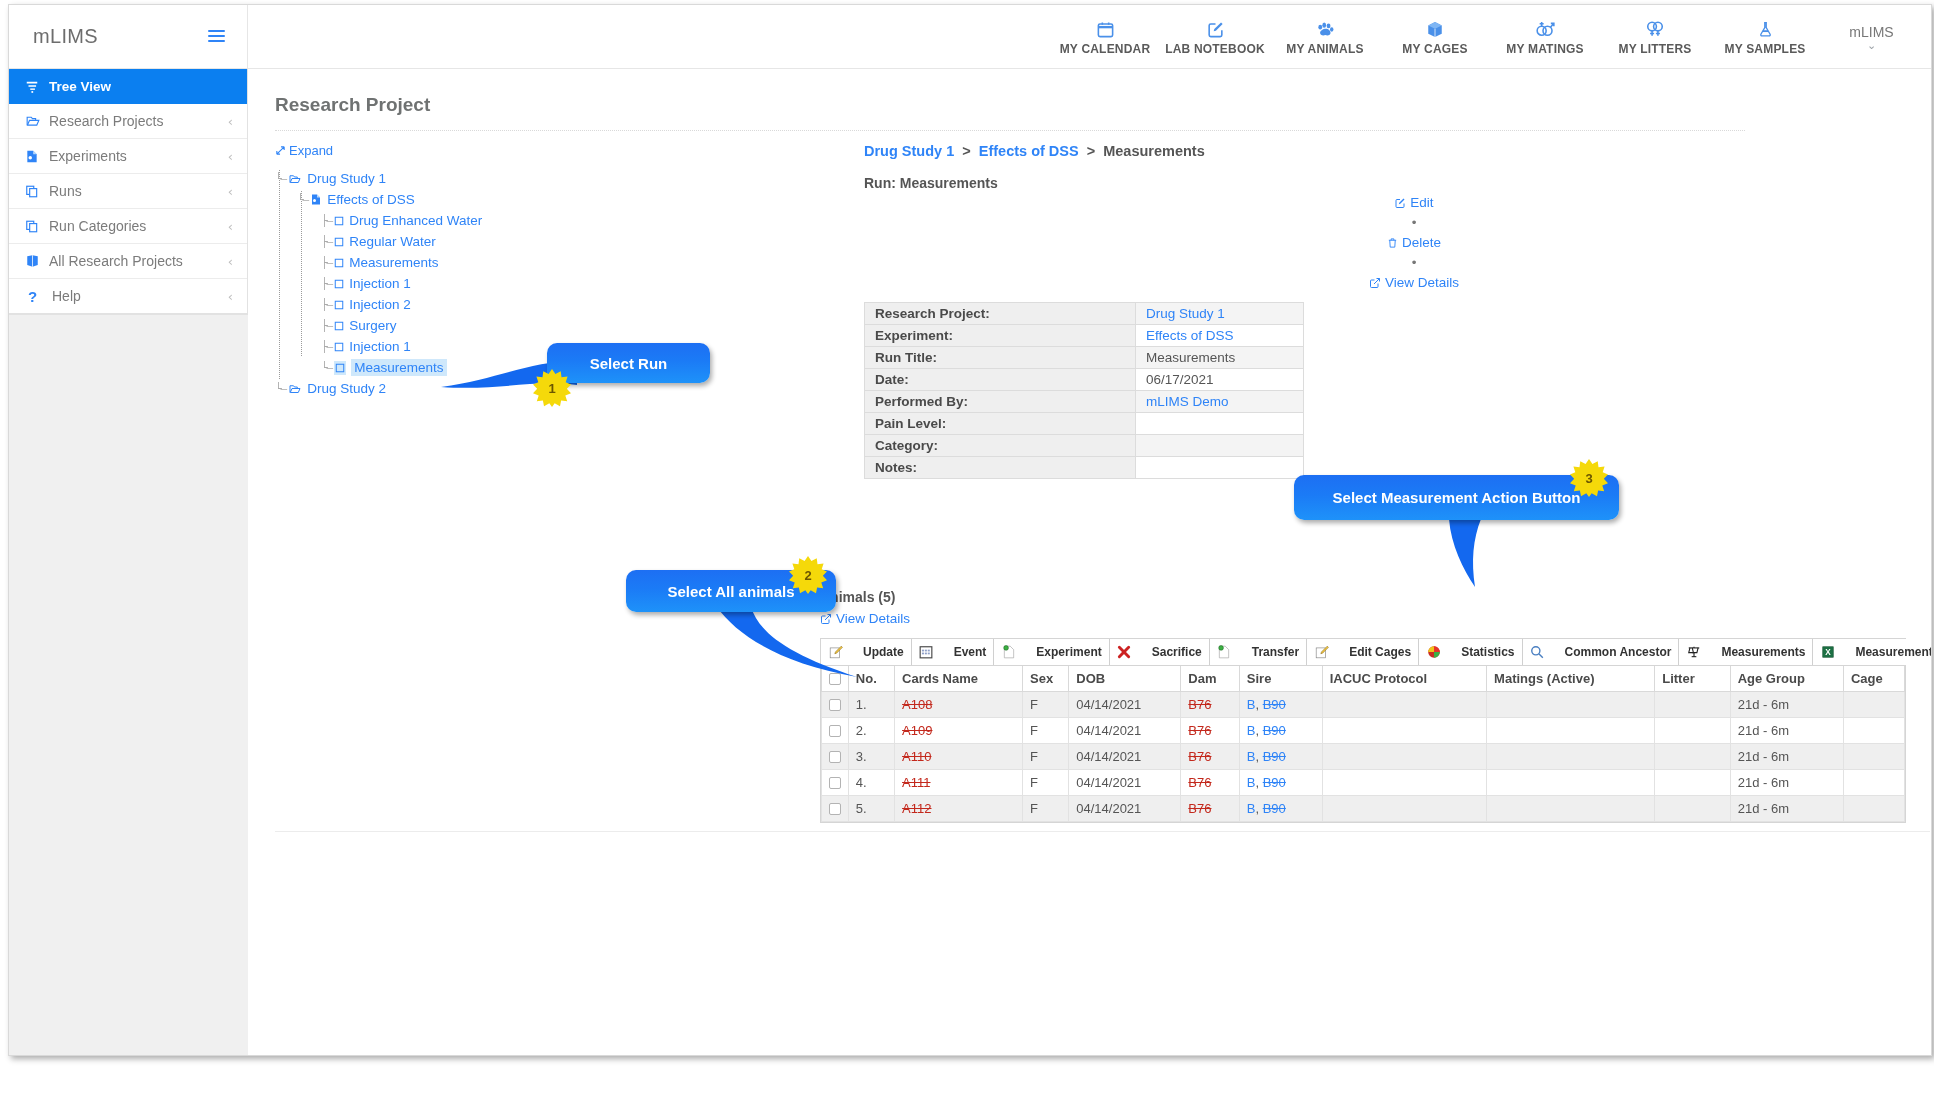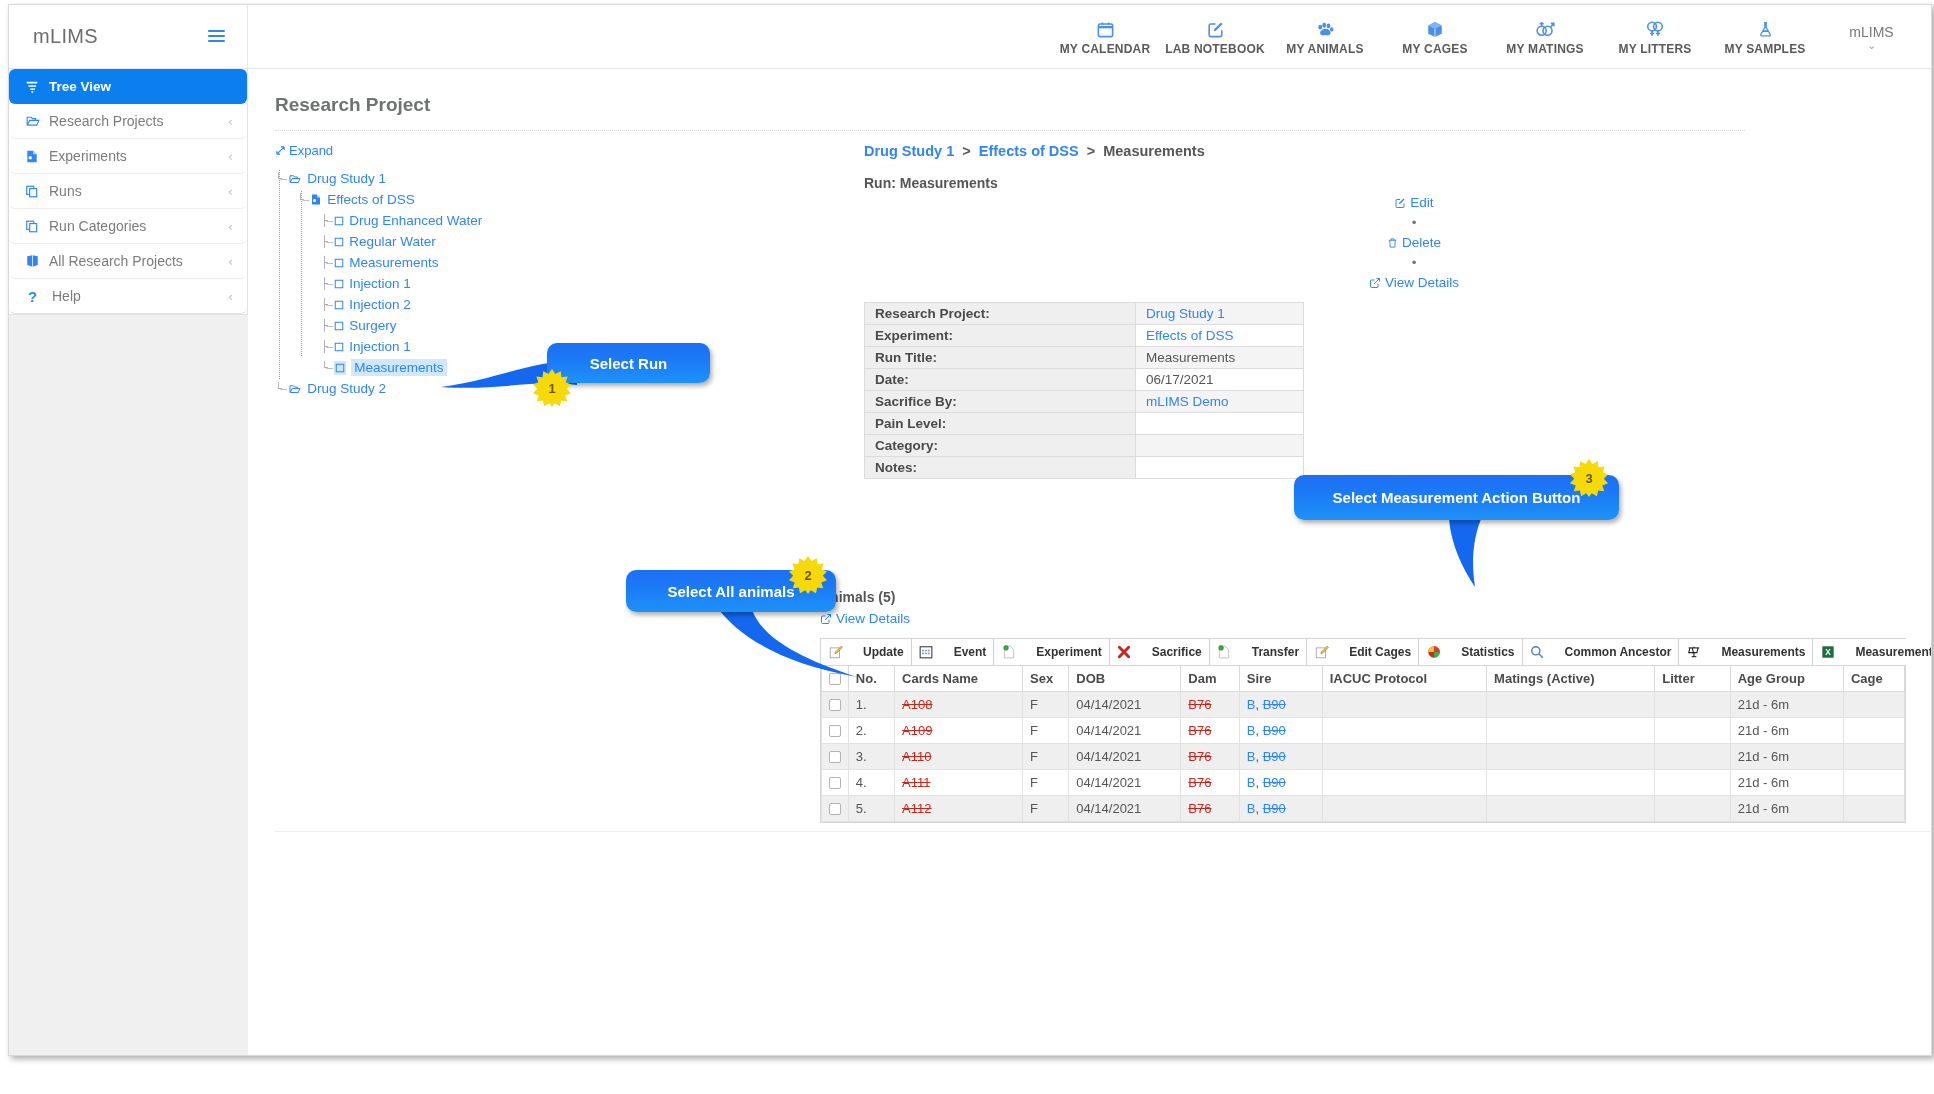--- a/index.html
+++ b/index.html
@@ -63,21 +63,21 @@
     position:absolute;left:0;top:64px;width:239px;bottom:0;
     background:#f0f0f0;box-sizing:border-box;
   }
   .sidecard{
     background:#fff;border:1px solid #e2e2e2;border-top:none;border-left:none;
     box-sizing:border-box;width:239px;
   }
   .sitem{
     height:35px;display:flex;align-items:center;padding:0 14px 0 16px;
     box-sizing:border-box;cursor:pointer;position:relative;
-    border-bottom:1px solid #ececec;background:#fff;border-radius:6px;
+    border-bottom:1px solid #ececec;background:#fff;
   }
   .sitem:last-child{border-bottom:1px solid #e2e2e2;}
   .sitem.active{background:#0b7ff0;border-bottom:none;}
   .sitem .sico{width:24px;flex:none;color:#2f84f7;font-size:14px;display:flex;align-items:center;}
   .sitem.active .sico{color:#fff;}
   .sitem .slabel{flex:1;font-size:14px;color:#7b7b7b;}
   .sitem.active .slabel{color:#fff;font-weight:bold;font-size:13.5px;}
   .sitem .chev{color:#bdbdbd;font-size:13px;font-family:"DejaVu Sans",sans-serif;}
 
   
@@ -544,21 +544,21 @@
           </tr>
           <tr>
             <td class="k">Run Title:</td>
             <td class="v">Measurements</td>
           </tr>
           <tr>
             <td class="k">Date:</td>
             <td class="v">06/17/2021</td>
           </tr>
           <tr>
-            <td class="k">Sacrifice By:</td>
+            <td class="k">Performed By:</td>
             <td class="v"><a>mLIMS Demo</a></td>
           </tr>
           <tr>
             <td class="k">Pain Level:</td>
             <td class="v"></td>
           </tr>
           <tr>
             <td class="k">Category:</td>
             <td class="v"></td>
           </tr>

